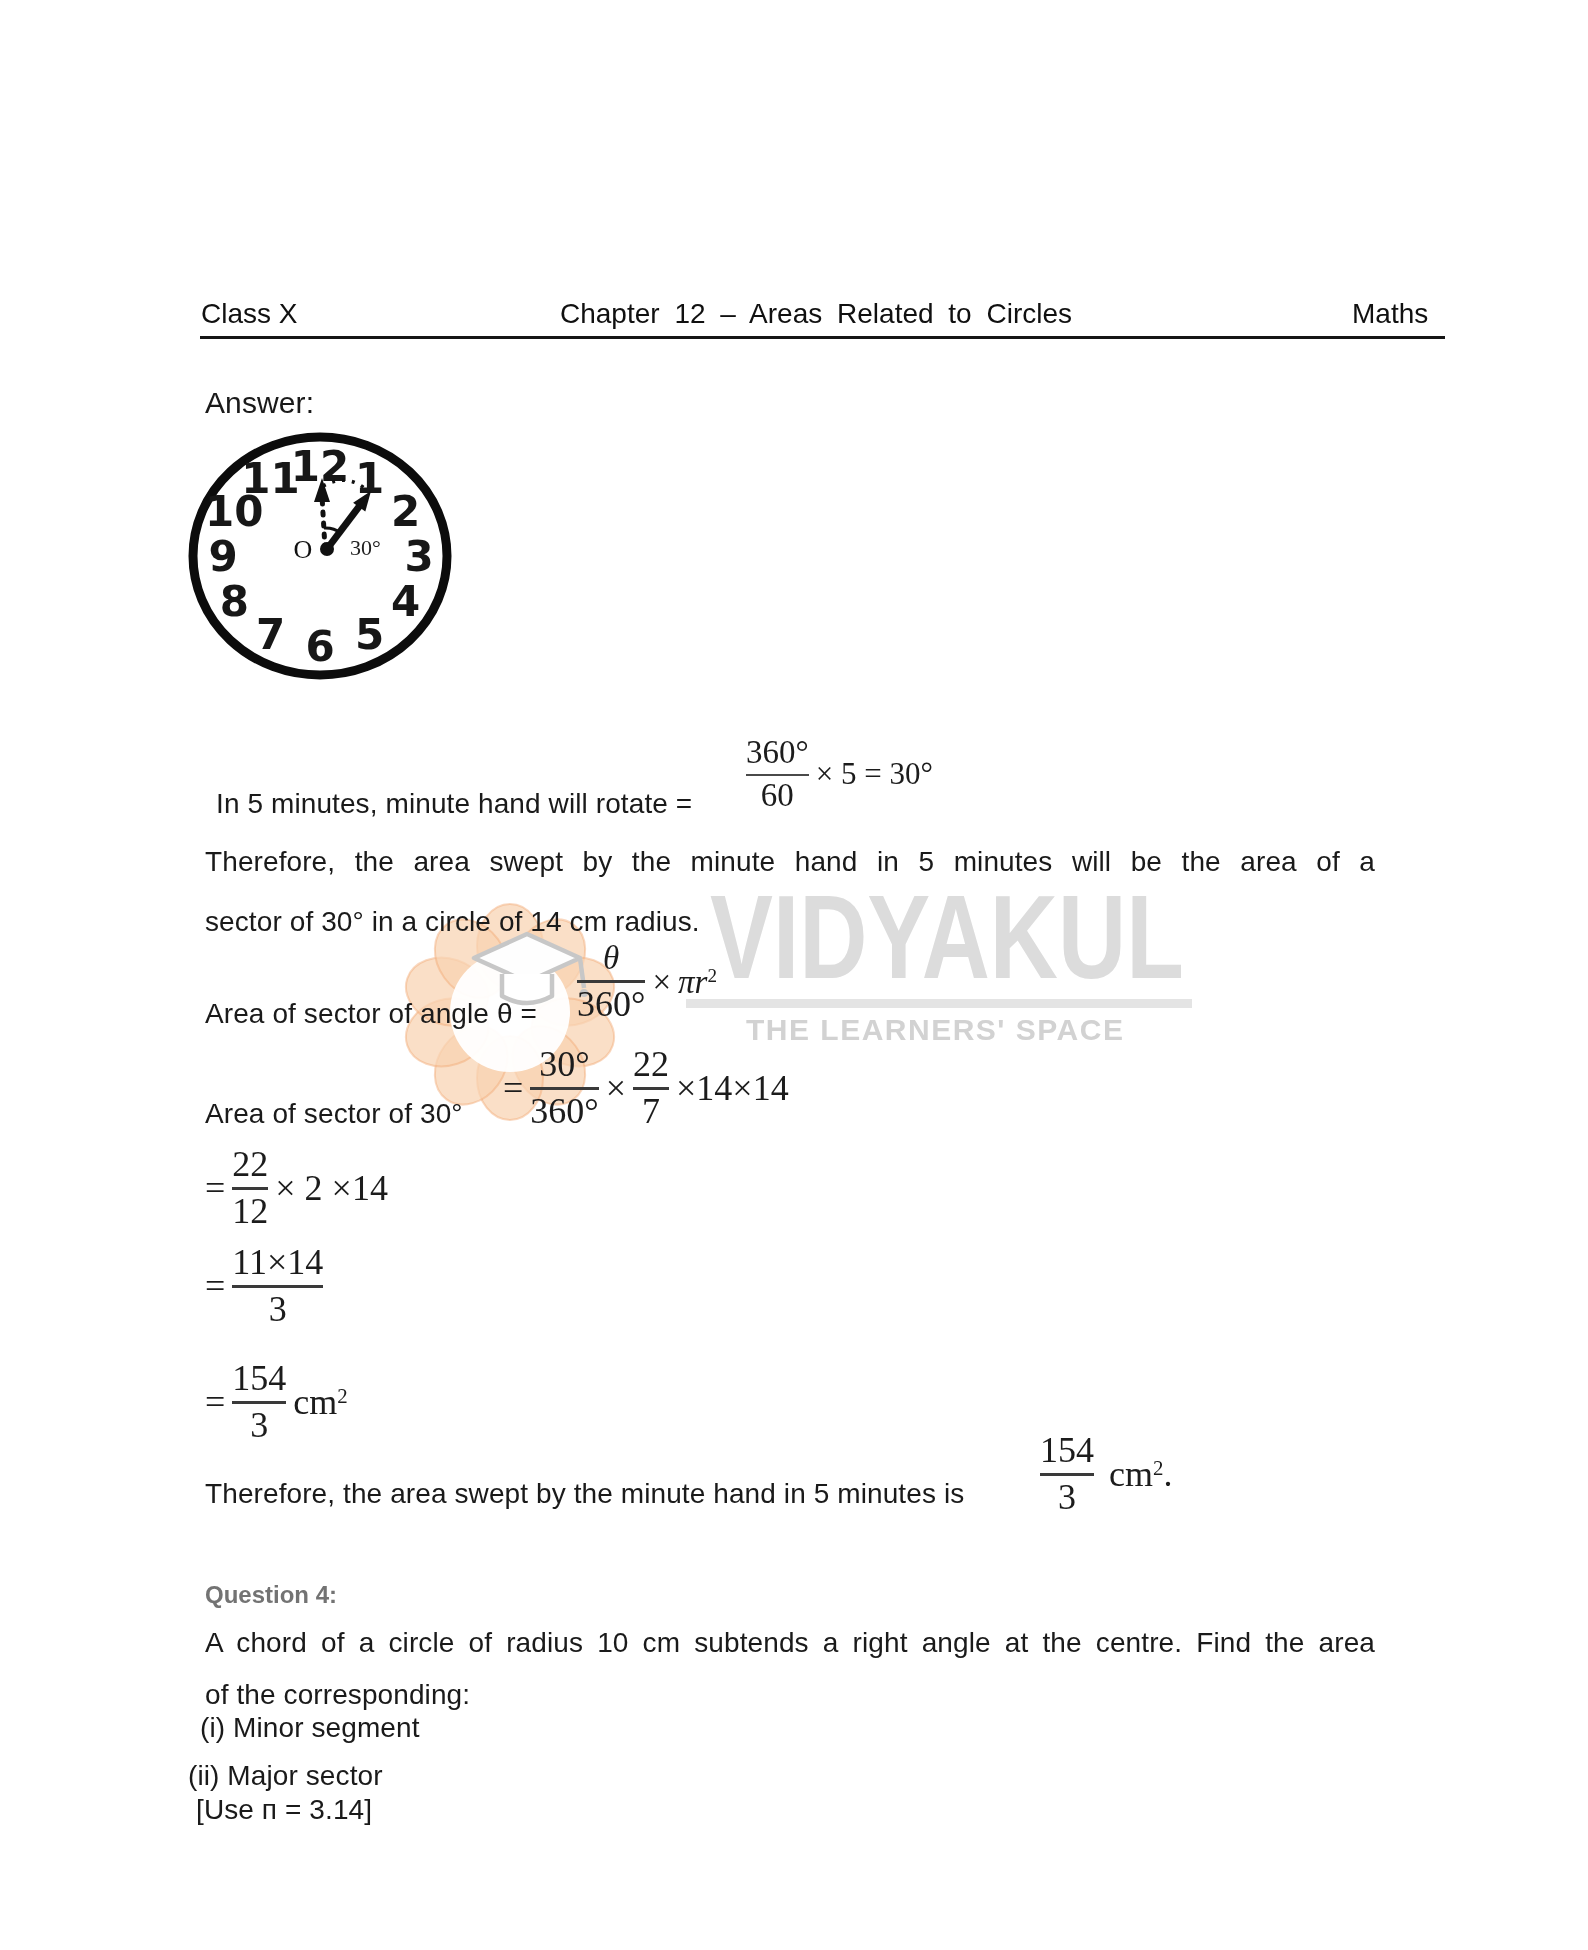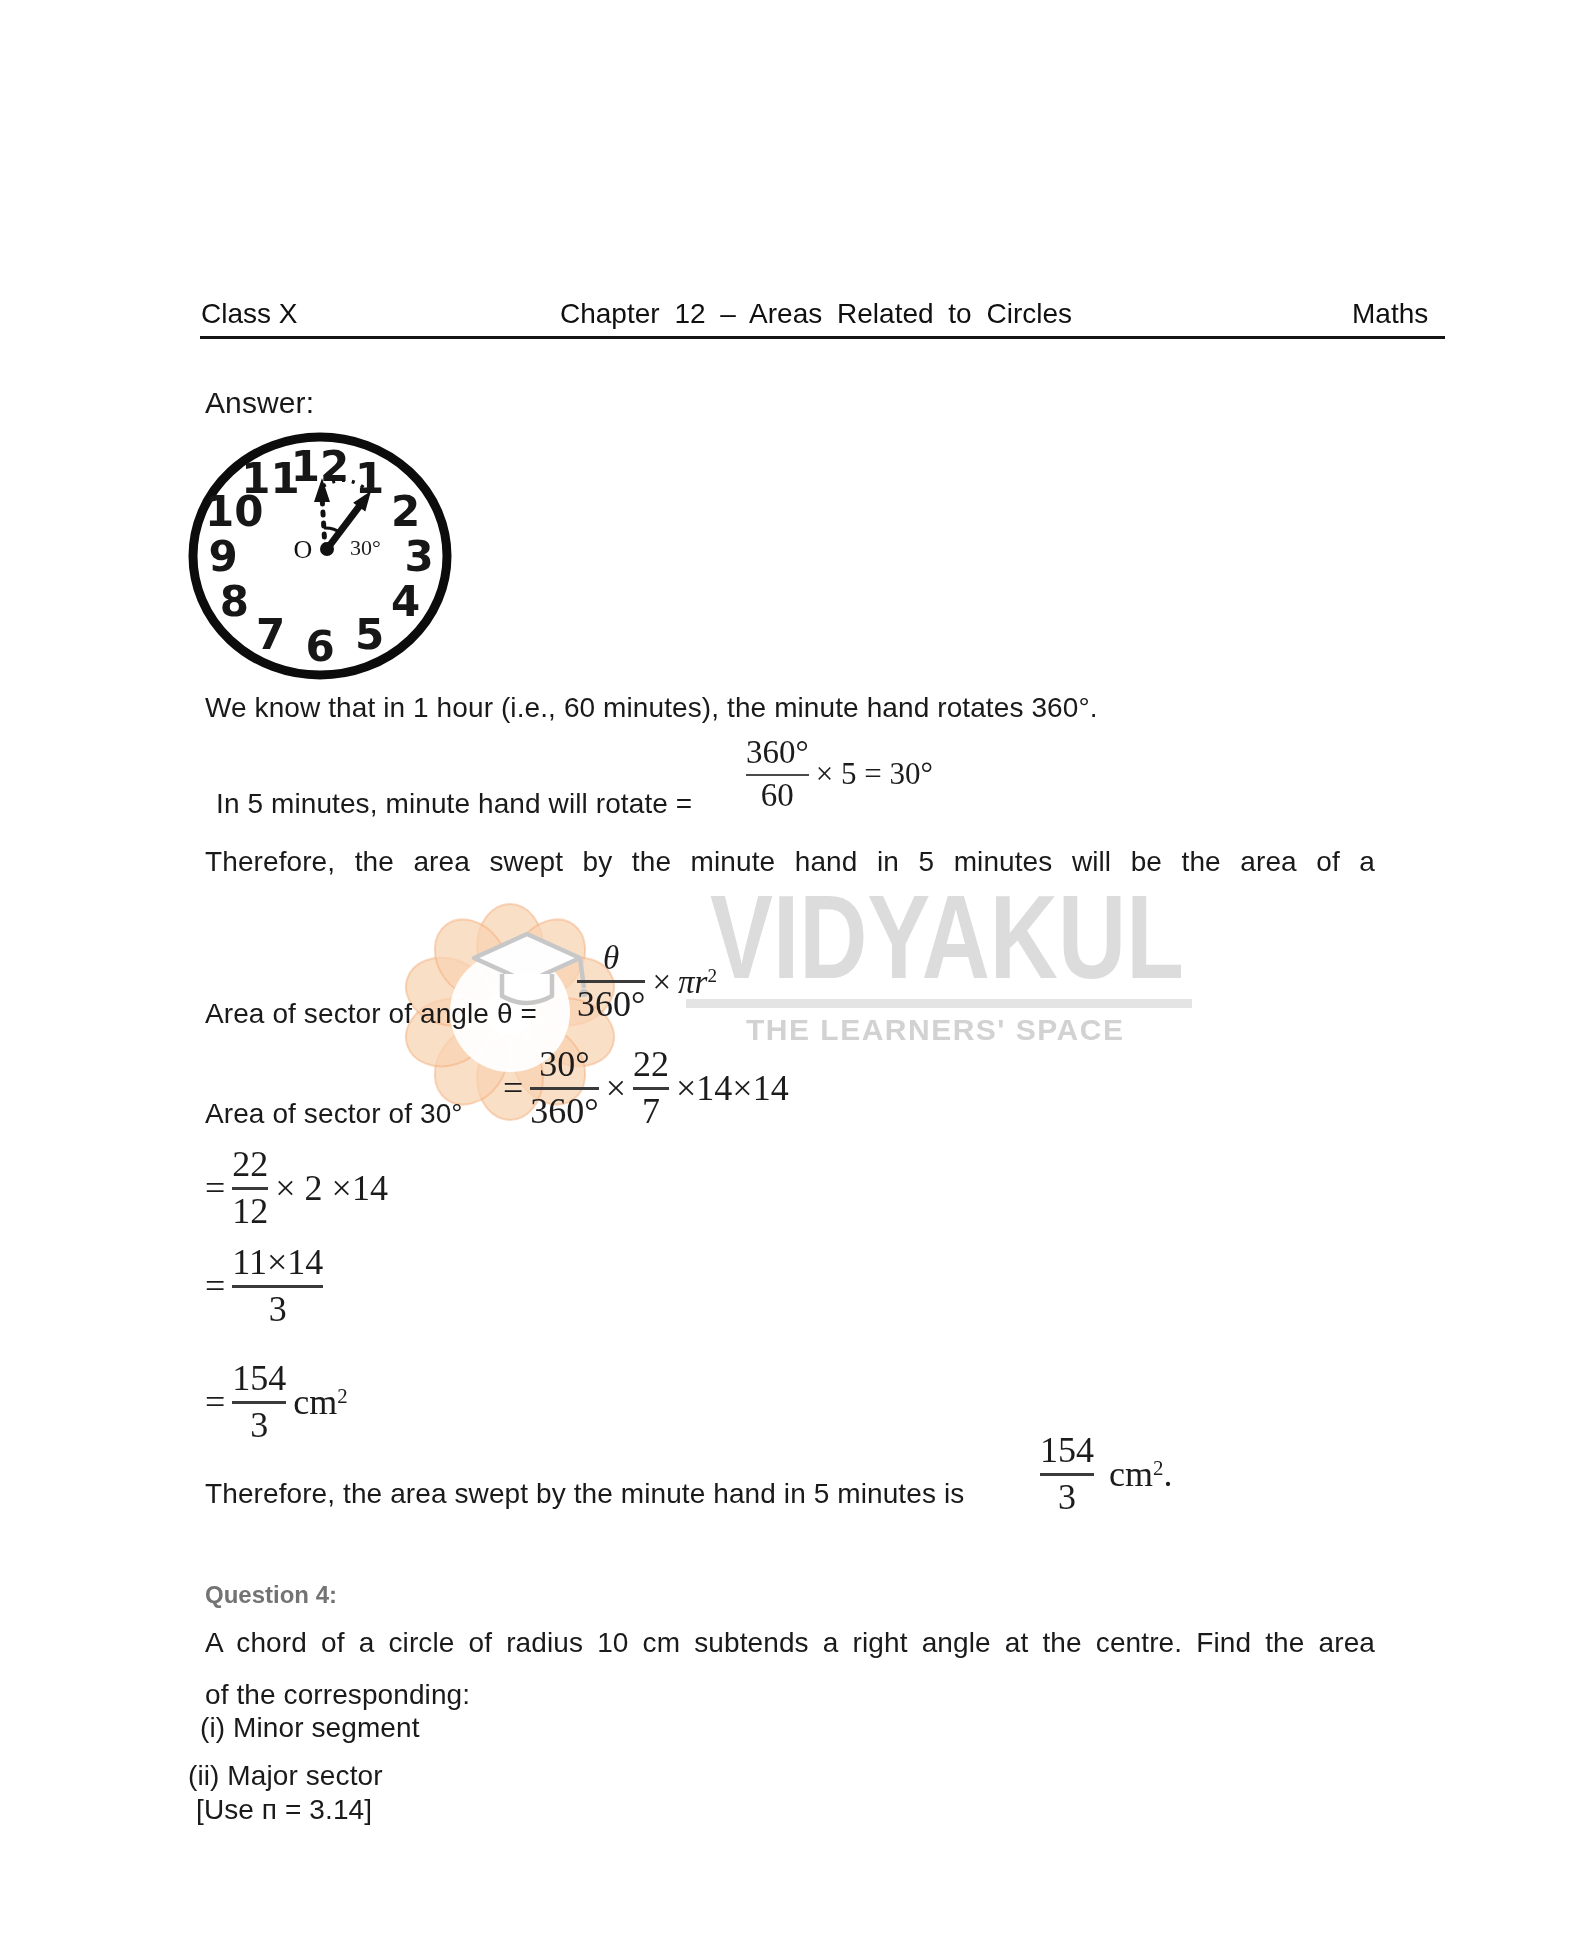--- a/index.html
+++ b/index.html
@@ -100,33 +100,33 @@
         <polygon points="188,61 182.3,81.6 170.1,72.8" fill="#111"></polygon>
       </g>
 
       <path d="M140,56 Q165,42 186,62" stroke="#111" stroke-width="3.5" stroke-dasharray="3 7" fill="none"></path>
       <path d="M141,98 A26,26 0 0 1 158,103" stroke="#111" stroke-width="3" fill="none"></path>
       <circle cx="144" cy="119" r="7" fill="#111"></circle>
       <text x="120" y="128" font-family="Liberation Serif, serif" font-size="26" fill="#111" text-anchor="middle">O</text>
       <text x="167" y="125" font-family="Liberation Serif, serif" font-size="22" fill="#222">30°</text>
     </svg>
 
-    <div class="abs body-text" style="left:205px;top:692px;">We know that in 1 hour (i.e., 60 minutes), the minute hand rotates 360°.</div>
 
     <div class="abs body-text" style="left:216px;top:788px;">In 5 minutes, minute hand will rotate =</div>
     <div class="abs frow fs33" style="left:746px;top:736px;">
       <span class="frac">
         <span>360°</span>
         <span class="bar bar-thin"></span>
         <span>60</span>
       </span>
       <span class="fs31">× 5 = 30°</span>
     </div>
 
     <div class="abs body-text just" style="left:205px;top:846px;">Therefore, the area swept by the minute hand in 5 minutes will be the area of a</div>
+    <div class="abs body-text" style="left:205px;top:906px;">sector of 30° in a circle of 14 cm radius.</div>
 
     <div class="abs body-text" style="left:205px;top:998px;">Area of sector of angle θ =</div>
     <div class="abs frow fs36" style="left:577px;top:942px;">
       <span class="frac">
         <span class="it fs33">θ</span>
         <span class="bar"></span>
         <span>360°</span>
       </span>
       <span class="fs33">×</span>
       <span class="fs33"><span class="it">πr</span><sup class="s">2</sup></span>

